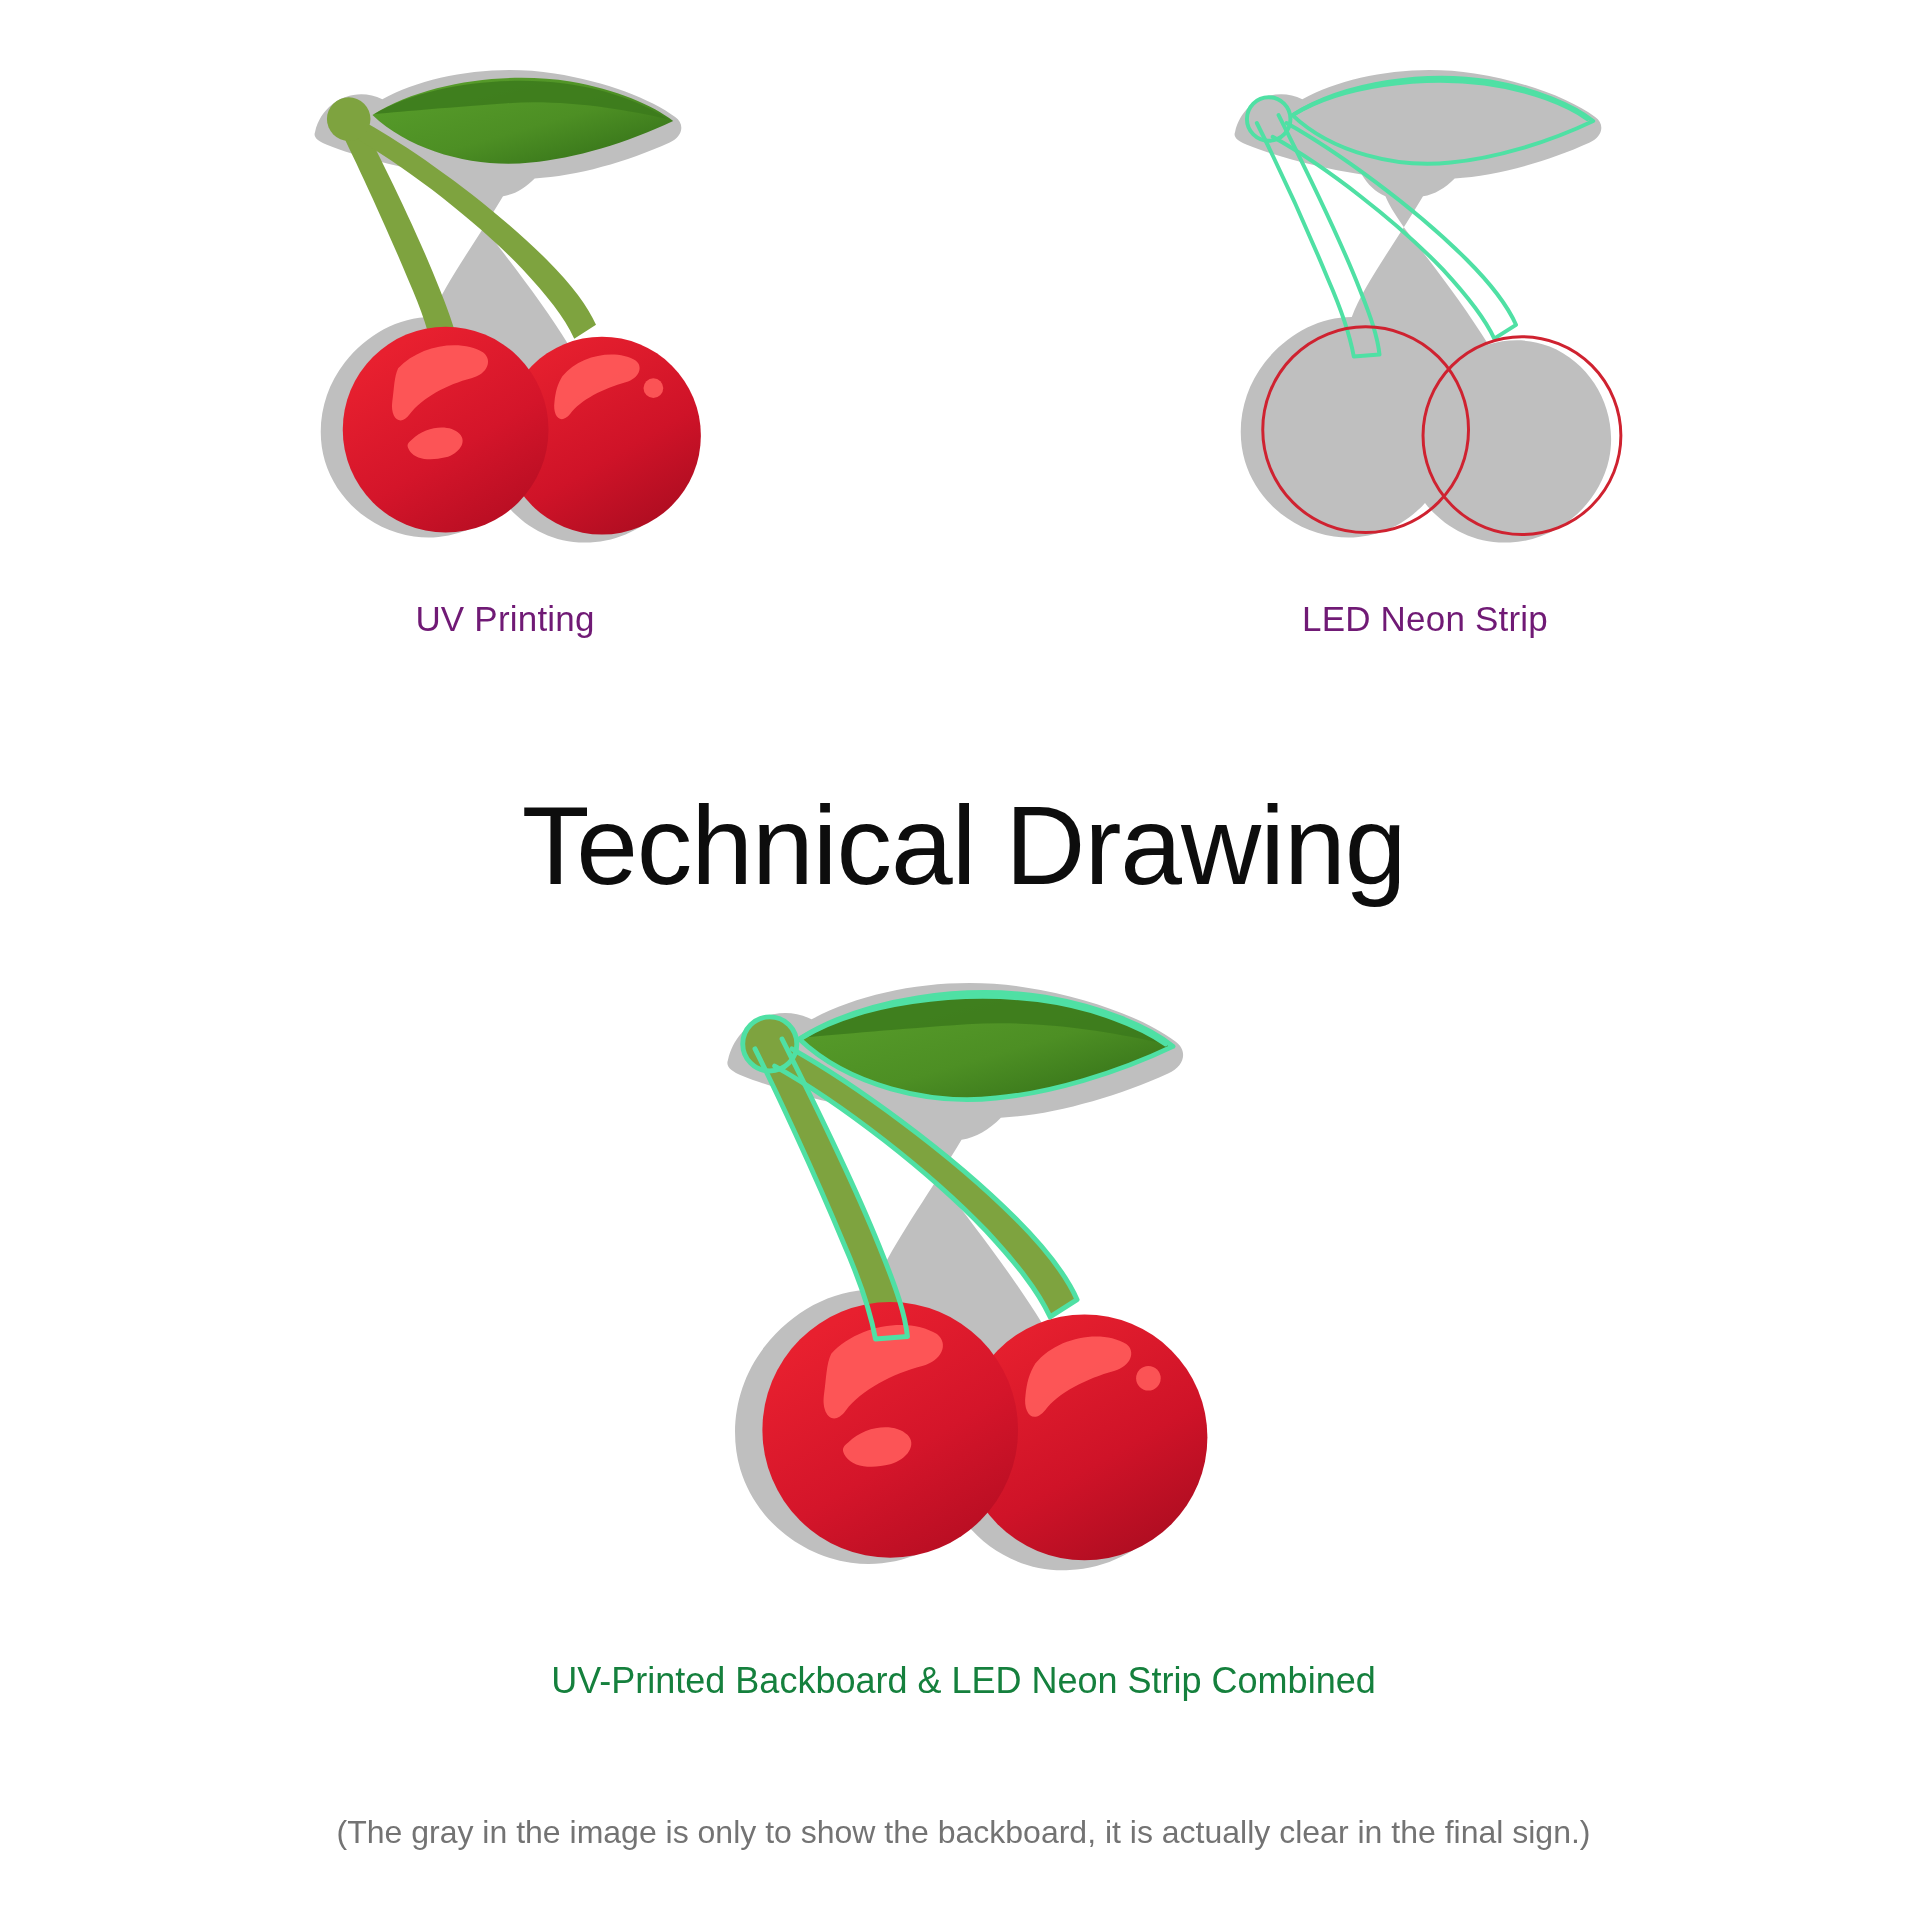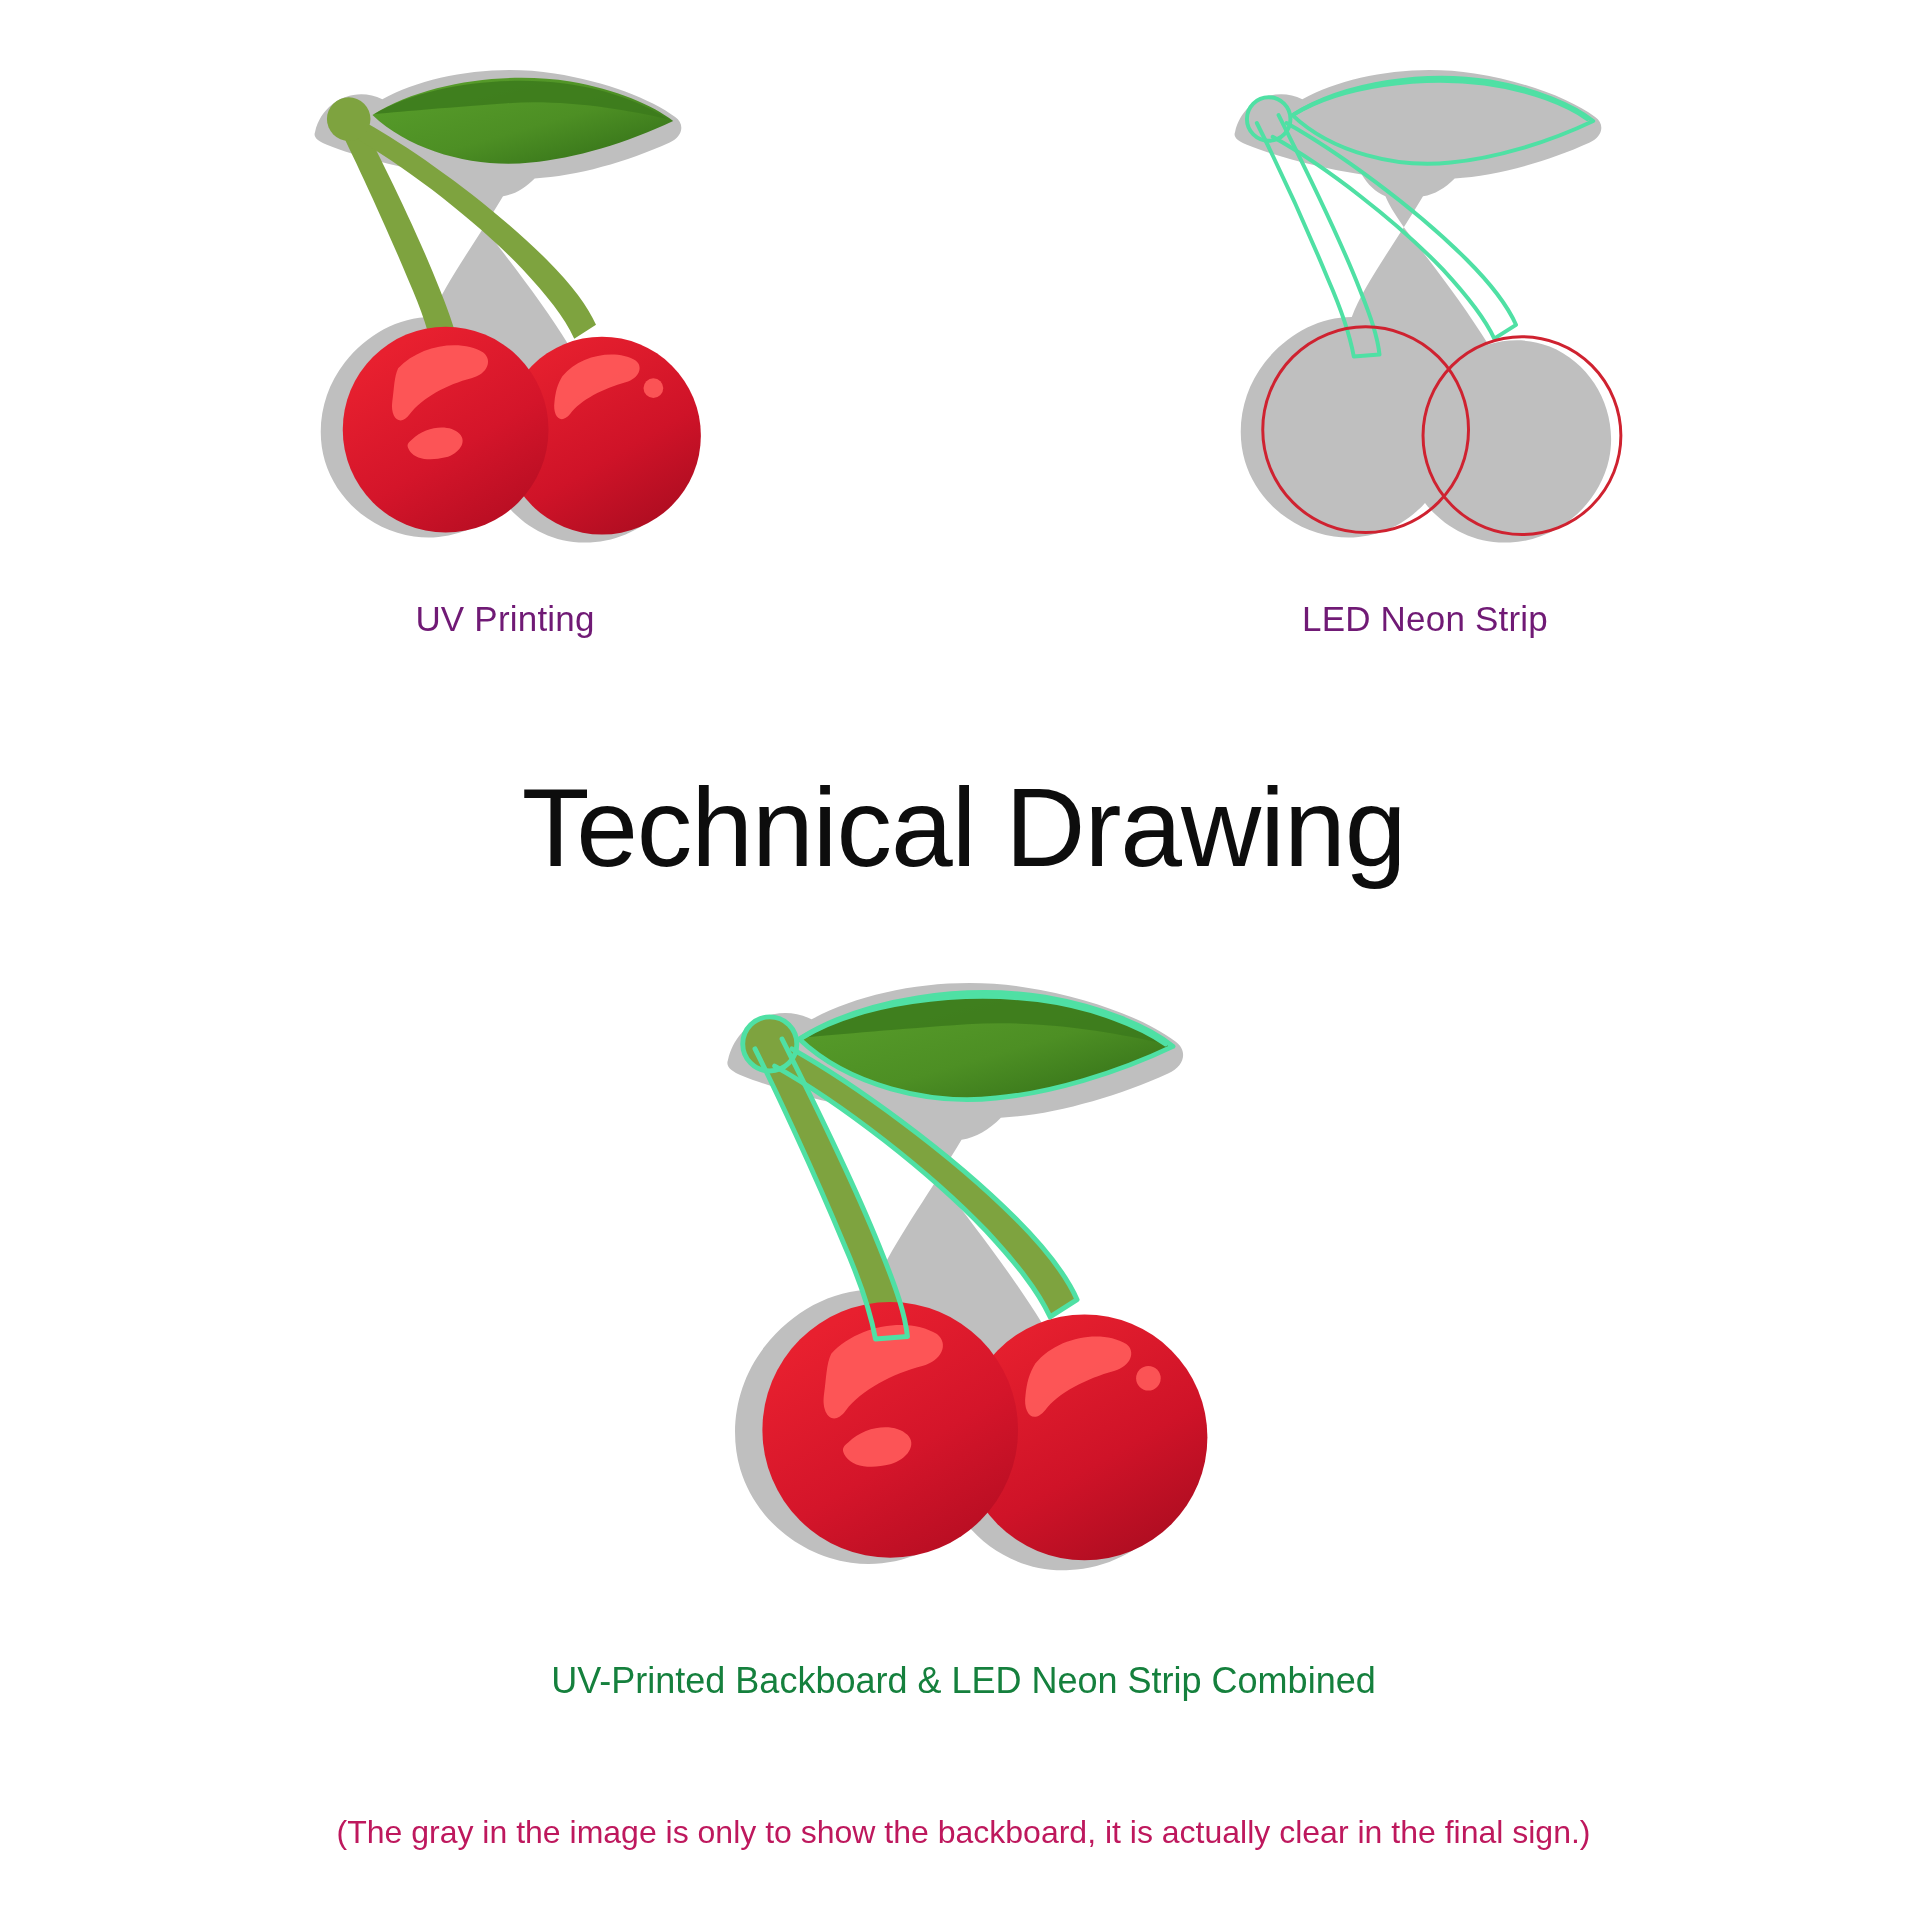--- a/index.html
+++ b/index.html
@@ -44,21 +44,21 @@
     color: #701a75;
     letter-spacing: 0.2px;
     margin-top: 4px;
   }
 
   
   .title {
     position: absolute;
     left: 0;
     right: 0;
-    top: 764px;
+    top: 782px;
     text-align: center;
     font-size: 111px;
     font-weight: 400;
     letter-spacing: -1px;
     color: #0d0d0d;
   }
 
   
   .combined {
     position: absolute;
@@ -77,21 +77,21 @@
     color: #15803d;
     margin-top: 26px;
   }
   .note {
     position: absolute;
     left: 0;
     right: 0;
     top: 1814px;
     text-align: center;
     font-size: 32px;
-    color: #be185d;
+    color: #737373;
   }
 </style>
 </head>
 <body>
 
 <div class="canvas">
 
   <div class="panel panel-uv">
     <div class="art-box">
       <svg viewBox="0 0 560 580" xmlns="http://www.w3.org/2000/svg">

